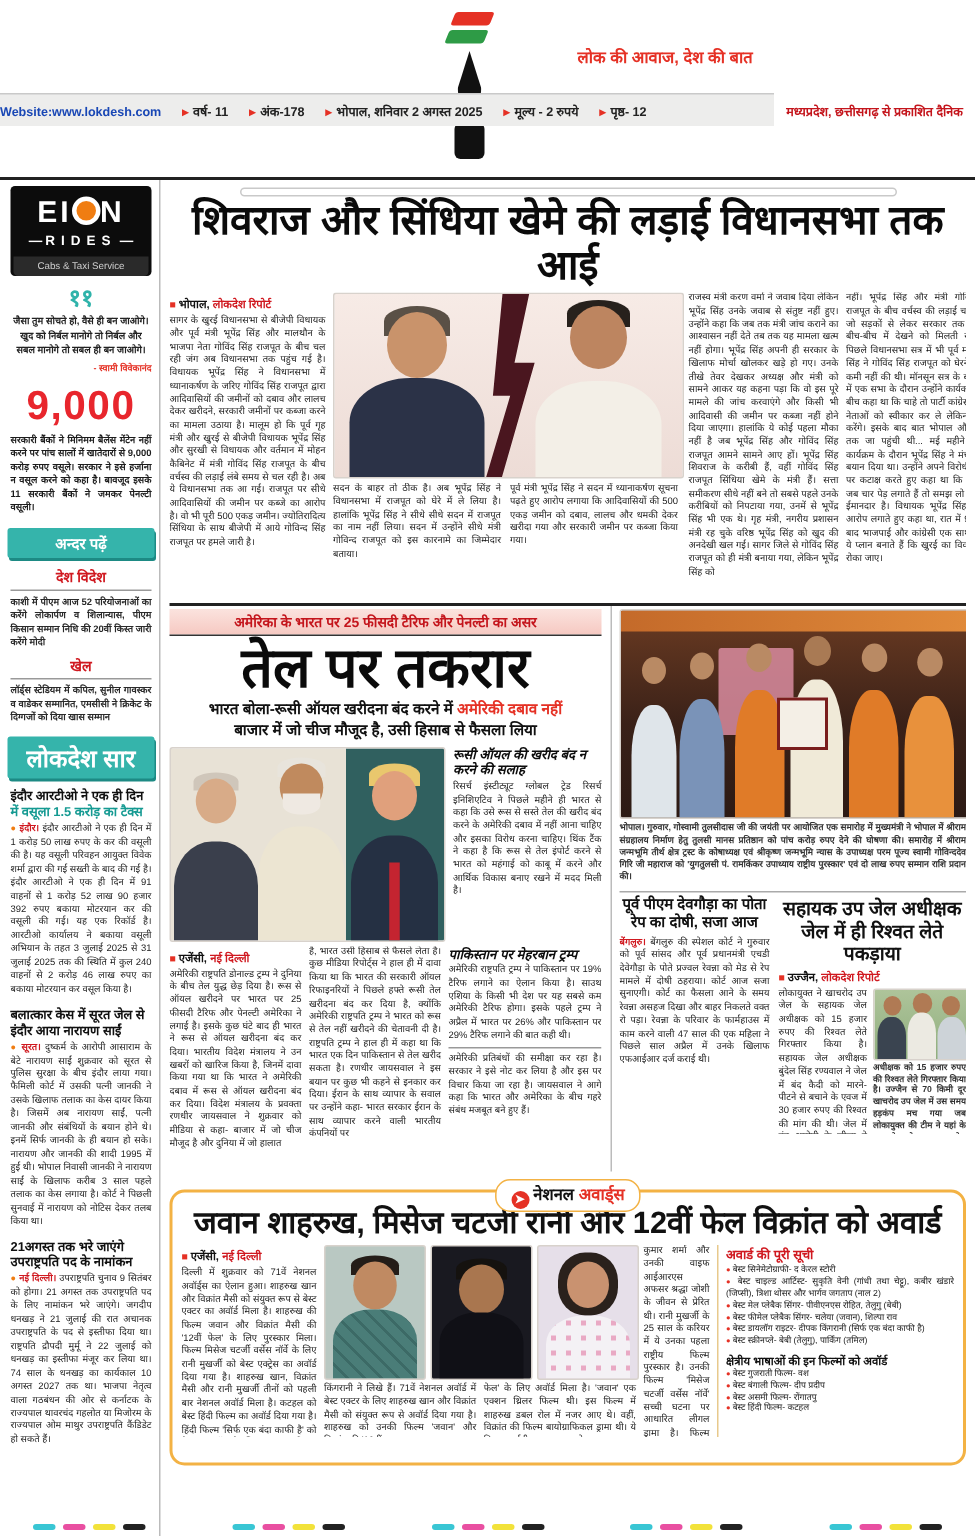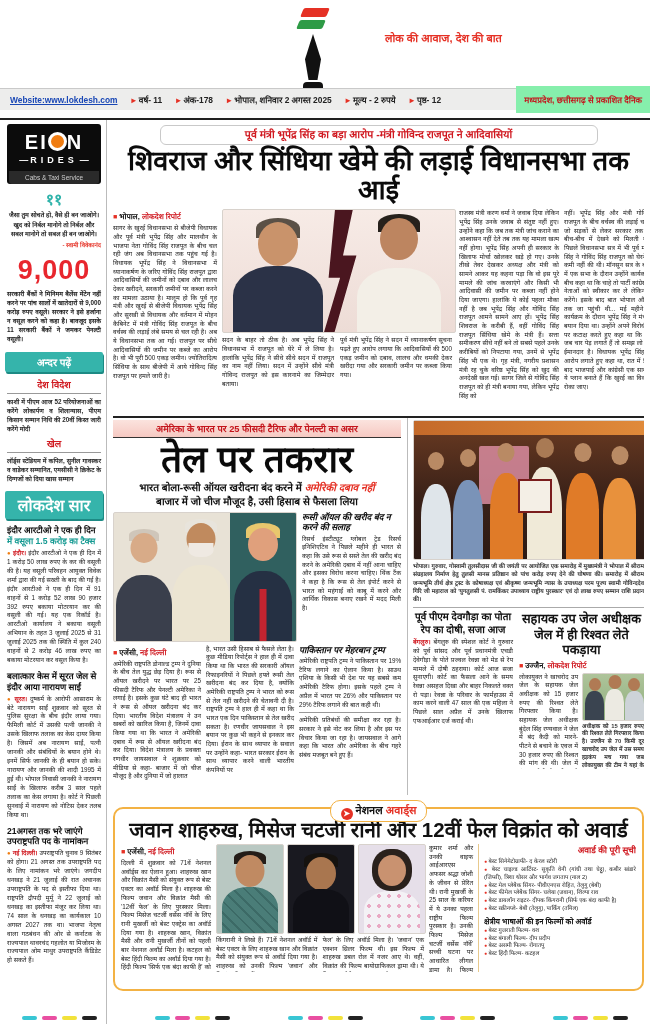--- a/index.html
+++ b/index.html
@@ -1,33 +1,33 @@
 <!DOCTYPE html>
 <html><head>
 <meta charset="utf-8">
 <style>
   html,body{margin:0;padding:0;background:#e9e7e3;}
   .page{position:relative;width:650px;height:1024px;background:#fff;margin:0 auto;overflow:hidden;
         font-family:"Liberation Sans",sans-serif;color:#111;}
   
-  .masthead{position:relative;height:110px;}
+  .masthead{position:relative;height:84px;}
   .logo{position:absolute;left:296px;top:8px;width:34px;height:100px;}
   .flag-red{position:absolute;left:6px;top:0;width:26px;height:9px;background:#e53125;transform:skewX(-22deg);border-radius:2px;}
   .flag-green{position:absolute;left:2px;top:12px;width:26px;height:9px;background:#2e9b46;transform:skewX(-22deg);border-radius:2px;}
   .nib{position:absolute;left:9px;top:26px;width:16px;height:46px;background:#111;
        clip-path:polygon(50% 0,100% 55%,78% 100%,22% 100%,0 55%);}
   .fist{position:absolute;left:7px;top:74px;width:20px;height:24px;background:#111;border-radius:4px;}
   .tagline{position:absolute;left:385px;top:30px;color:#e53125;font-weight:bold;font-size:11px;}
   .title{position:absolute;left:330px;top:34px;font-size:64px;font-weight:bold;color:#0d0d0d;letter-spacing:1px;line-height:1;}
   .infobar{position:absolute;left:0;right:0;bottom:0;height:21px;background:#ededec;border-top:1px solid #c9c9c9;
            display:flex;align-items:center;font-size:8.4px;font-weight:bold;white-space:nowrap;}
-  .infobar .web{color:#1947b5;margin-left:10px;text-decoration:underline;}
+  .infobar .web{color:#1947b5;}
   .ib-item{margin-left:14px;color:#222;}
   .ib-item::before{content:"▸";color:#e53125;margin-right:3px;}
-  .publine{margin-left:auto;background:#86efac;color:#c4151c;padding:3px 8px;height:100%;display:flex;align-items:center;}
+  .publine{margin-left:auto;background:#ffffff;color:#c4151c;padding:3px 8px;height:100%;display:flex;align-items:center;}
   
   .content{position:absolute;top:118px;left:0;right:0;bottom:0;border-top:2px solid #222;display:flex;}
   .sidebar{width:94px;padding:4px 5px 0 7px;border-right:1px solid #bbb;flex:none;overflow:hidden;}
   .main{flex:1;padding:2px 6px 0 6px;overflow:hidden;}
   
   .ad-box{background:#0c0c0c;border-radius:3px;text-align:center;padding:8px 2px 0 2px;}
   .ad-brand{color:#fff;font-size:20px;font-weight:bold;letter-spacing:2px;line-height:1;}
   .ad-brand .o{display:inline-block;width:13px;height:13px;border-radius:50%;border:3px solid #fff;background:#f07d12;vertical-align:middle;margin-top:-4px;}
   .ad-sub{color:#fff;font-size:9px;font-weight:bold;letter-spacing:4px;margin-top:3px;}
   .ad-sub::before,.ad-sub::after{content:"—";letter-spacing:0;margin:0 2px;}
@@ -64,21 +64,21 @@
   .main-ph{width:232px;height:122px;background:linear-gradient(#f7ebe6,#eddcd6);}
   .bolt{position:absolute;left:96px;top:-4px;width:48px;height:130px;background:#4a161f;
         clip-path:polygon(34% 0,72% 0,50% 38%,78% 38%,30% 100%,8% 100%,44% 55%,20% 55%);}
   .ts-sub{display:flex;gap:6px;margin-top:3px;height:74px;overflow:hidden;}
   
   .mid{display:flex;margin-top:4px;border-top:2px solid #222;}
   .oil{width:288px;flex:none;border-right:1px solid #bbb;padding:2px 6px 0 0;}
   .oil-kicker{background:linear-gradient(#fbe3de,#f6c9c2);color:#c4151c;font-weight:bold;font-size:9.3px;text-align:center;padding:2px 0;border-bottom:1.5px solid #333;}
   .oil-head{font-size:37px;font-weight:bold;color:#0a0a0a;text-align:center;line-height:1.05;margin:3px 0 1px 0;}
   .oil-sub{font-size:10.2px;font-weight:bold;text-align:center;line-height:1.35;}
-  .oil-sub .rd{color:#e53125;font-style:italic;}
+  .oil-sub .rd{color:#e53125;}
   .oil-row{display:flex;gap:5px;margin-top:3px;}
   .oil-ph{width:182px;height:128px;flex:none;background:linear-gradient(90deg,#e8e2d6 64%,#30605f 64%);}
   .adv-col{flex:1;}
   .mini-head{font-size:8.8px;font-weight:bold;line-height:1.2;margin-bottom:2px;color:#0c0c0c;font-style:italic;}
   .oil-bottom{display:flex;gap:5px;margin-top:3px;height:150px;overflow:hidden;}
   .rule{border:none;border-top:1px solid #999;margin:3px 0;}
   
   .shr{flex:1;padding:2px 0 0 5px;overflow:hidden;}
   .shr-head{color:#d01920;font-size:12.5px;font-weight:bold;text-align:center;margin:1px 0 3px 0;}
   .shr-ph{width:100%;height:138px;background:linear-gradient(#6b3b22,#3a2118 55%,#2c1a14);}
@@ -99,21 +99,21 @@
   .aw-banner{position:absolute;top:-9px;left:50%;transform:translateX(-50%);background:#fff;border:1.5px solid #f3b244;border-radius:10px;
              padding:1px 10px;font-size:11px;font-weight:bold;white-space:nowrap;}
   .aw-banner .rd{color:#e53125;margin-top:28px;}
   .plane{display:inline-block;width:12px;height:12px;background:#e53125;border-radius:50%;color:#fff;font-size:8px;line-height:12px;text-align:center;vertical-align:-2px;margin-right:3px;}
   .aw-head{font-size:20.5px;font-weight:bold;text-align:center;line-height:1.1;margin:2px 0 3px 0;}
   .aw-row{display:flex;gap:5px;height:128px;overflow:hidden;}
   .aw-photos{display:flex;gap:3px;}
   .aw-ph{width:66px;height:88px;flex:none;}
   .aw-sub{display:flex;gap:5px;margin-top:2px;}
   .aw-listbox{width:152px;flex:none;border-left:1px solid #e8c98c;padding-left:5px;}
-  .aw-list-title{color:#d01920;font-size:8.6px;font-weight:bold;text-align:right;margin-bottom:2px;}
+  .aw-list-title{color:#d01920;font-size:8.6px;font-weight:bold;text-align:left;margin-bottom:2px;}
   .aw-item{font-size:5.8px;color:#1b1b1b;line-height:1.35;text-align:justify;}
   .aw-item::before{content:"● ";color:#e53125;font-size:5px;}
   .aw-reg-title{font-size:7.6px;font-weight:bold;margin:3px 0 1px 0;}
   
   .cmyk-row{position:absolute;left:0;right:0;bottom:4px;display:flex;justify-content:space-between;padding:0 22px;}
   .cmyk{display:flex;gap:5px;}
   .dash{width:15px;height:4px;border-radius:2px;}
   .c1{background:#39c6d4;} .c2{background:#e94fa1;} .c3{background:#f2e23a;} .c4{background:#222;}
 </style>
 </head>
@@ -185,21 +185,20 @@
       <div class="sb-body">
         <span class="lead">नई दिल्ली।</span>
         <span>उपराष्ट्रपति चुनाव 9 सितंबर को होगा। 21 अगस्त तक उपराष्ट्रपति पद के लिए नामांकन भरे जाएंगे। जगदीप धनखड़ ने 21 जुलाई की रात अचानक उपराष्ट्रपति के पद से इस्तीफा दिया था। राष्ट्रपति द्रौपदी मुर्मू ने 22 जुलाई को धनखड़ का इस्तीफा मंजूर कर लिया था। 74 साल के धनखड़ का कार्यकाल 10 अगस्त 2027 तक था। भाजपा नेतृत्व वाला गठबंधन की ओर से कर्नाटक के राज्यपाल थावरचंद गहलोत या मिजोरम के राज्यपाल ओम माथुर उपराष्ट्रपति कैंडिडेट हो सकते हैं।</span>
       </div>
     </div>
 
     <div class="main">
 
       <div>
         <div class="kicker-box">
-          <div>पूर्व मंत्री भूपेंद्र सिंह का बड़ा आरोप -मंत्री गोविन्द राजपूत ने आदिवासियों</div>
         </div>
         <div class="ts-headline">शिवराज और सिंधिया खेमे की लड़ाई विधानसभा तक आई</div>
         <div class="ts-cols">
           <div class="ts-col" style="width:104px;">
             <div class="byline"><span class="sq">■ </span><span>भोपाल,</span> <span class="ag">लोकदेश रिपोर्ट</span></div>
             <div class="t">सागर के खुरई विधानसभा से बीजेपी विधायक और पूर्व मंत्री भूपेंद्र सिंह और मालथौन के भाजपा नेता गोविंद सिंह राजपूत के बीच चल रही जंग अब विधानसभा तक पहुंच गई है। विधायक भूपेंद्र सिंह ने विधानसभा में ध्यानाकर्षण के जरिए गोविंद सिंह राजपूत द्वारा आदिवासियों की जमीनों को दबाव और लालच देकर खरीदने, सरकारी जमीनों पर कब्जा करने का मामला उठाया है। मालूम हो कि पूर्व गृह मंत्री और खुरई से बीजेपी विधायक भूपेंद्र सिंह और सुरखी से विधायक और वर्तमान में मोहन कैबिनेट में मंत्री गोविंद सिंह राजपूत के बीच वर्चस्व की लड़ाई लंबे समय से चल रही है। अब ये विधानसभा तक आ गई। राजपूत पर सीधे आदिवासियों की जमीन पर कब्जे का आरोप है। वो भी पूरी 500 एकड़ जमीन। ज्योतिरादित्य सिंधिया के साथ बीजेपी में आये गोविन्द सिंह राजपूत पर हमले जारी है।</div>
           </div>
           <div class="ts-col" style="width:232px;">
             <div class="ph main-ph">
               <div class="pr" style="left:10px;bottom:0;width:90px;height:100%;">

